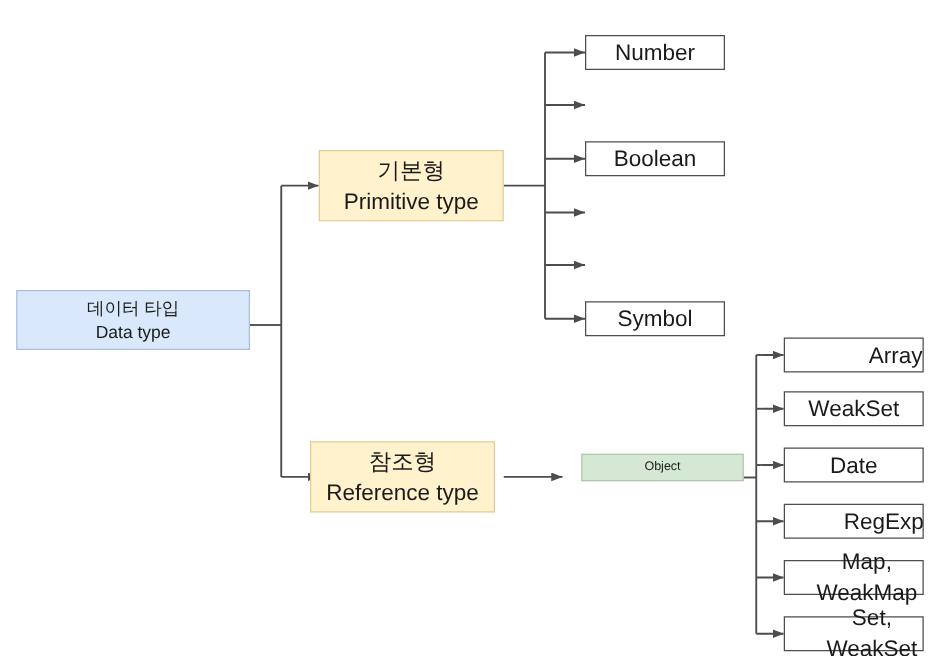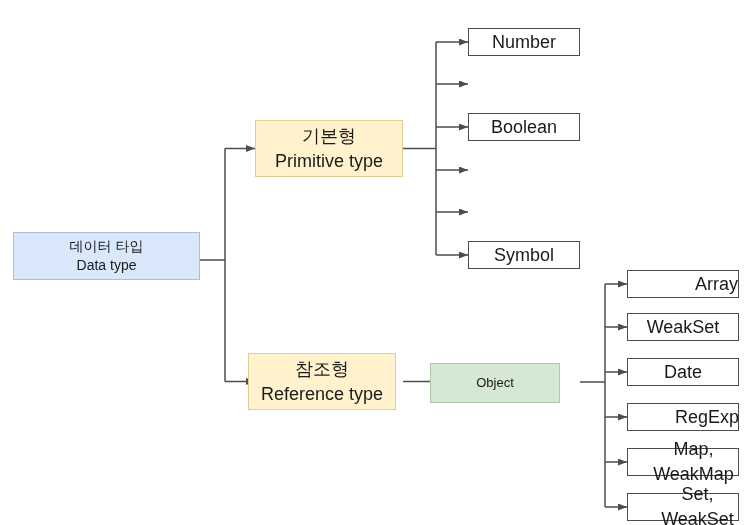--- a/index.html
+++ b/index.html
@@ -50,24 +50,24 @@
   }
   .category {
     width: 148px; height: 57px;
     background: var(--category-fill, #fff2cc);
     border: 1.5px solid var(--category-stroke, #e3cd96);
     font-size: 18px;
   }
   .cat-primitive { left: 255px; top: 120px; }
   .cat-reference { left: 248px; top: 353px; }
   .object {
-    left: 430px; top: 363px; width: 130px; height: 40px;
+    left: 465px; top: 363px; width: 130px; height: 22px;
     background: var(--object-fill, #d5e8d4);
     border: 1.5px solid var(--object-stroke, #b0c8a8);
-    font-size: 13px;
+    font-size: 10px;
   }
   .leaf {
     width: 112px; height: 28px;
     background: var(--leaf-fill, #ffffff);
     border: 1.5px solid var(--leaf-stroke, #4d4d4d);
     font-size: 18px;
   }
   .p-leaf { left: 468px; }
   .p0 { top: 28px; }  .p1 { top: 70px; }  .p2 { top: 113px; }
   .p3 { top: 156px; } .p4 { top: 198px; } .p5 { top: 241px; }

